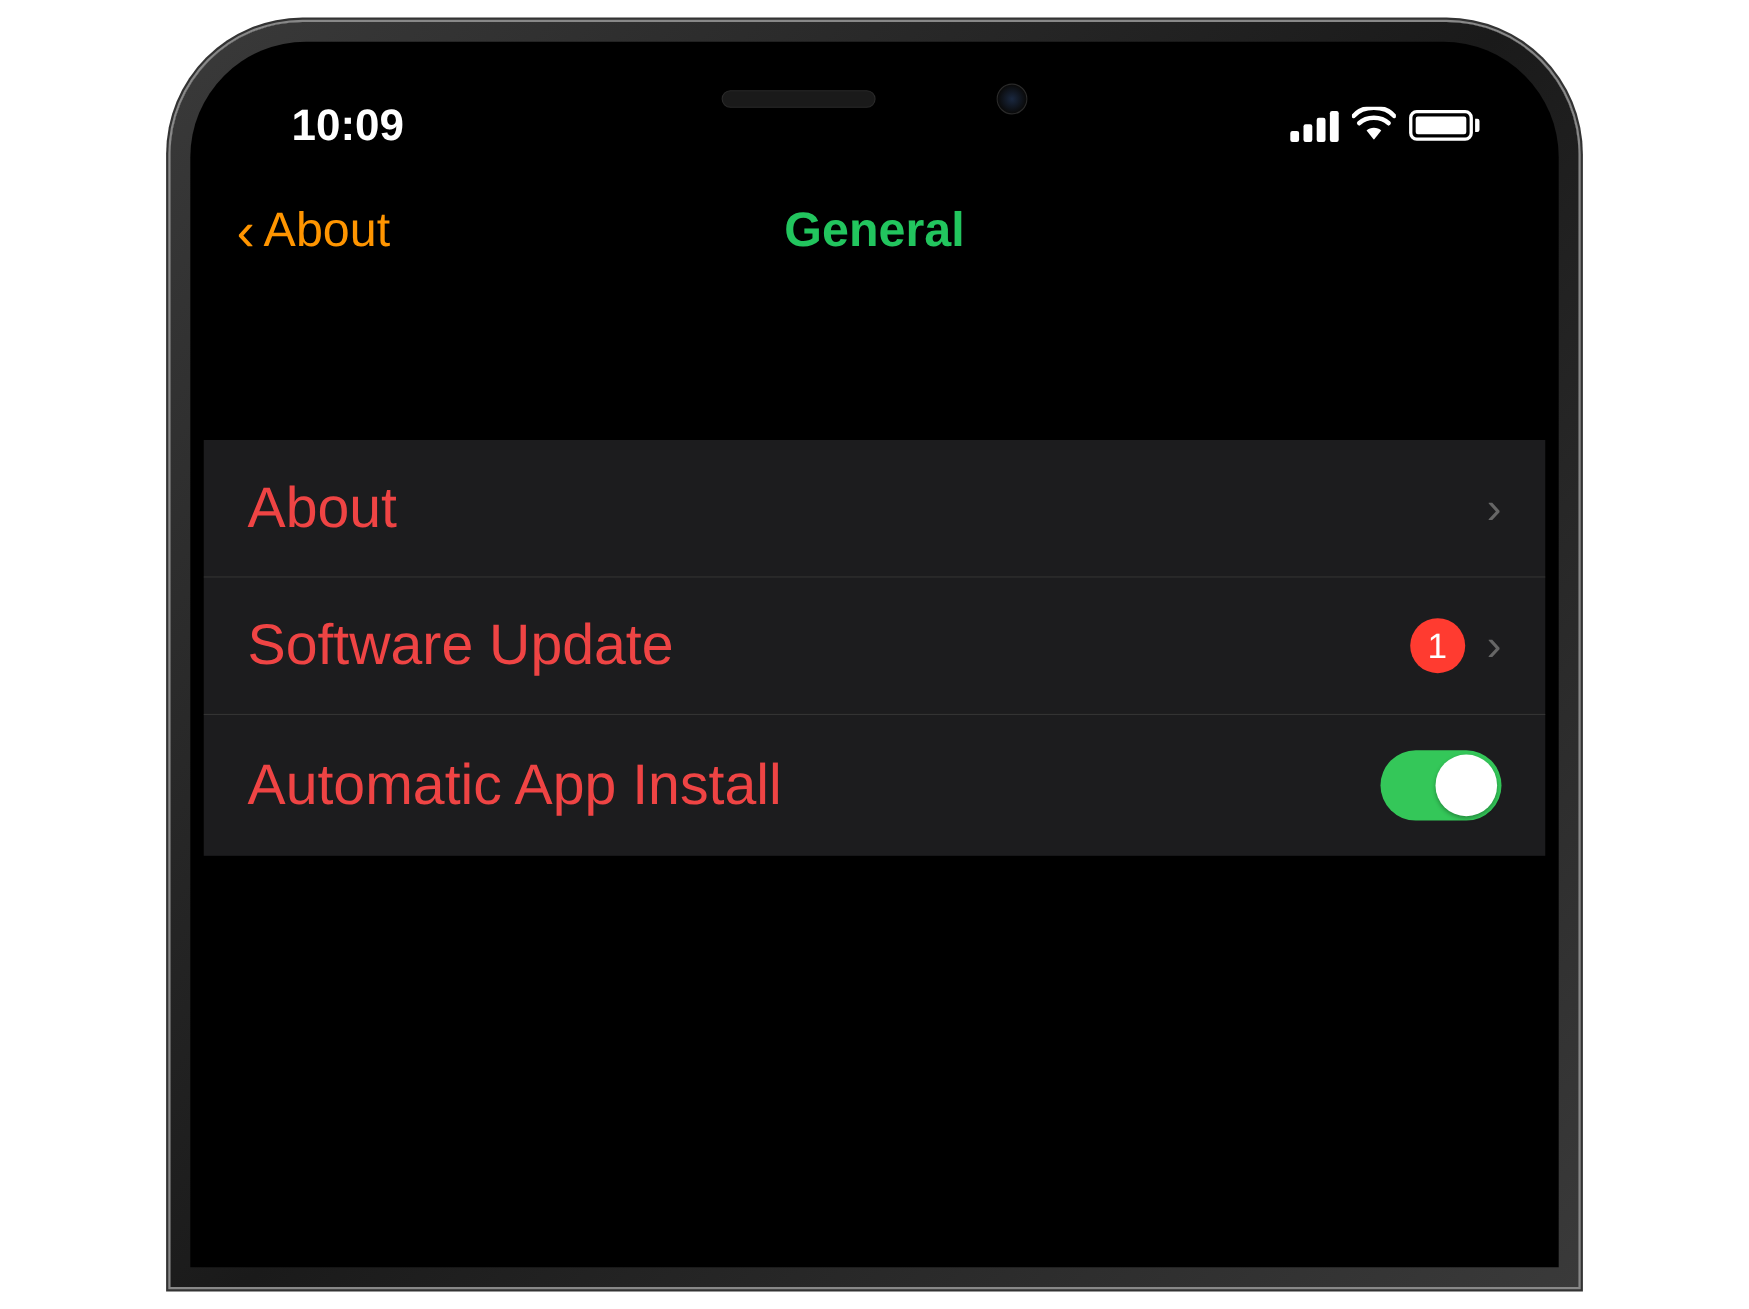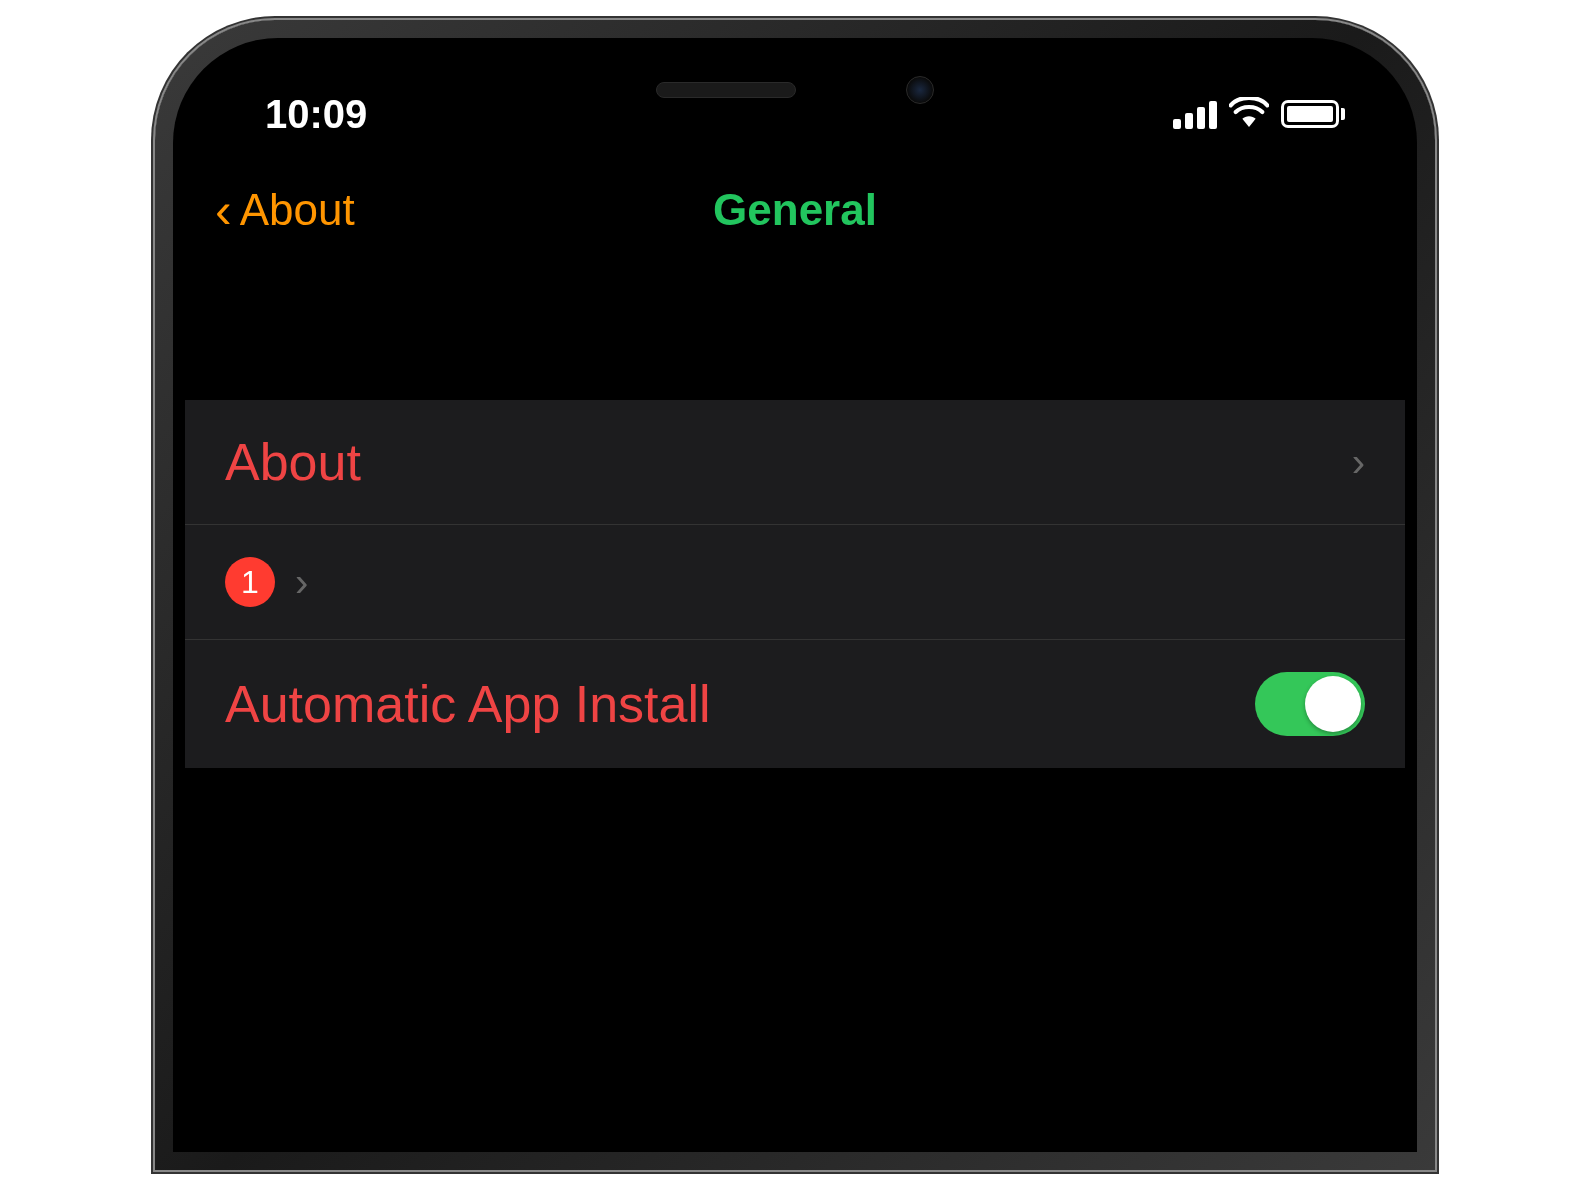--- a/index.html
+++ b/index.html
@@ -286,20 +286,21 @@
         <div class="settings-group">
 
           <div class="settings-row">
             <div class="row-label">About</div>
             <div class="row-right">
               <span class="chevron-right">›</span>
             </div>
           </div>
 
           <div class="settings-row">
+            <div class="row-label">Software Update</div>
             <div class="row-right">
               <div class="badge">1</div>
               <span class="chevron-right">›</span>
             </div>
           </div>
 
           <div class="settings-row">
             <div class="row-label">Automatic App Install</div>
             <div class="row-right">
               <div class="toggle">

